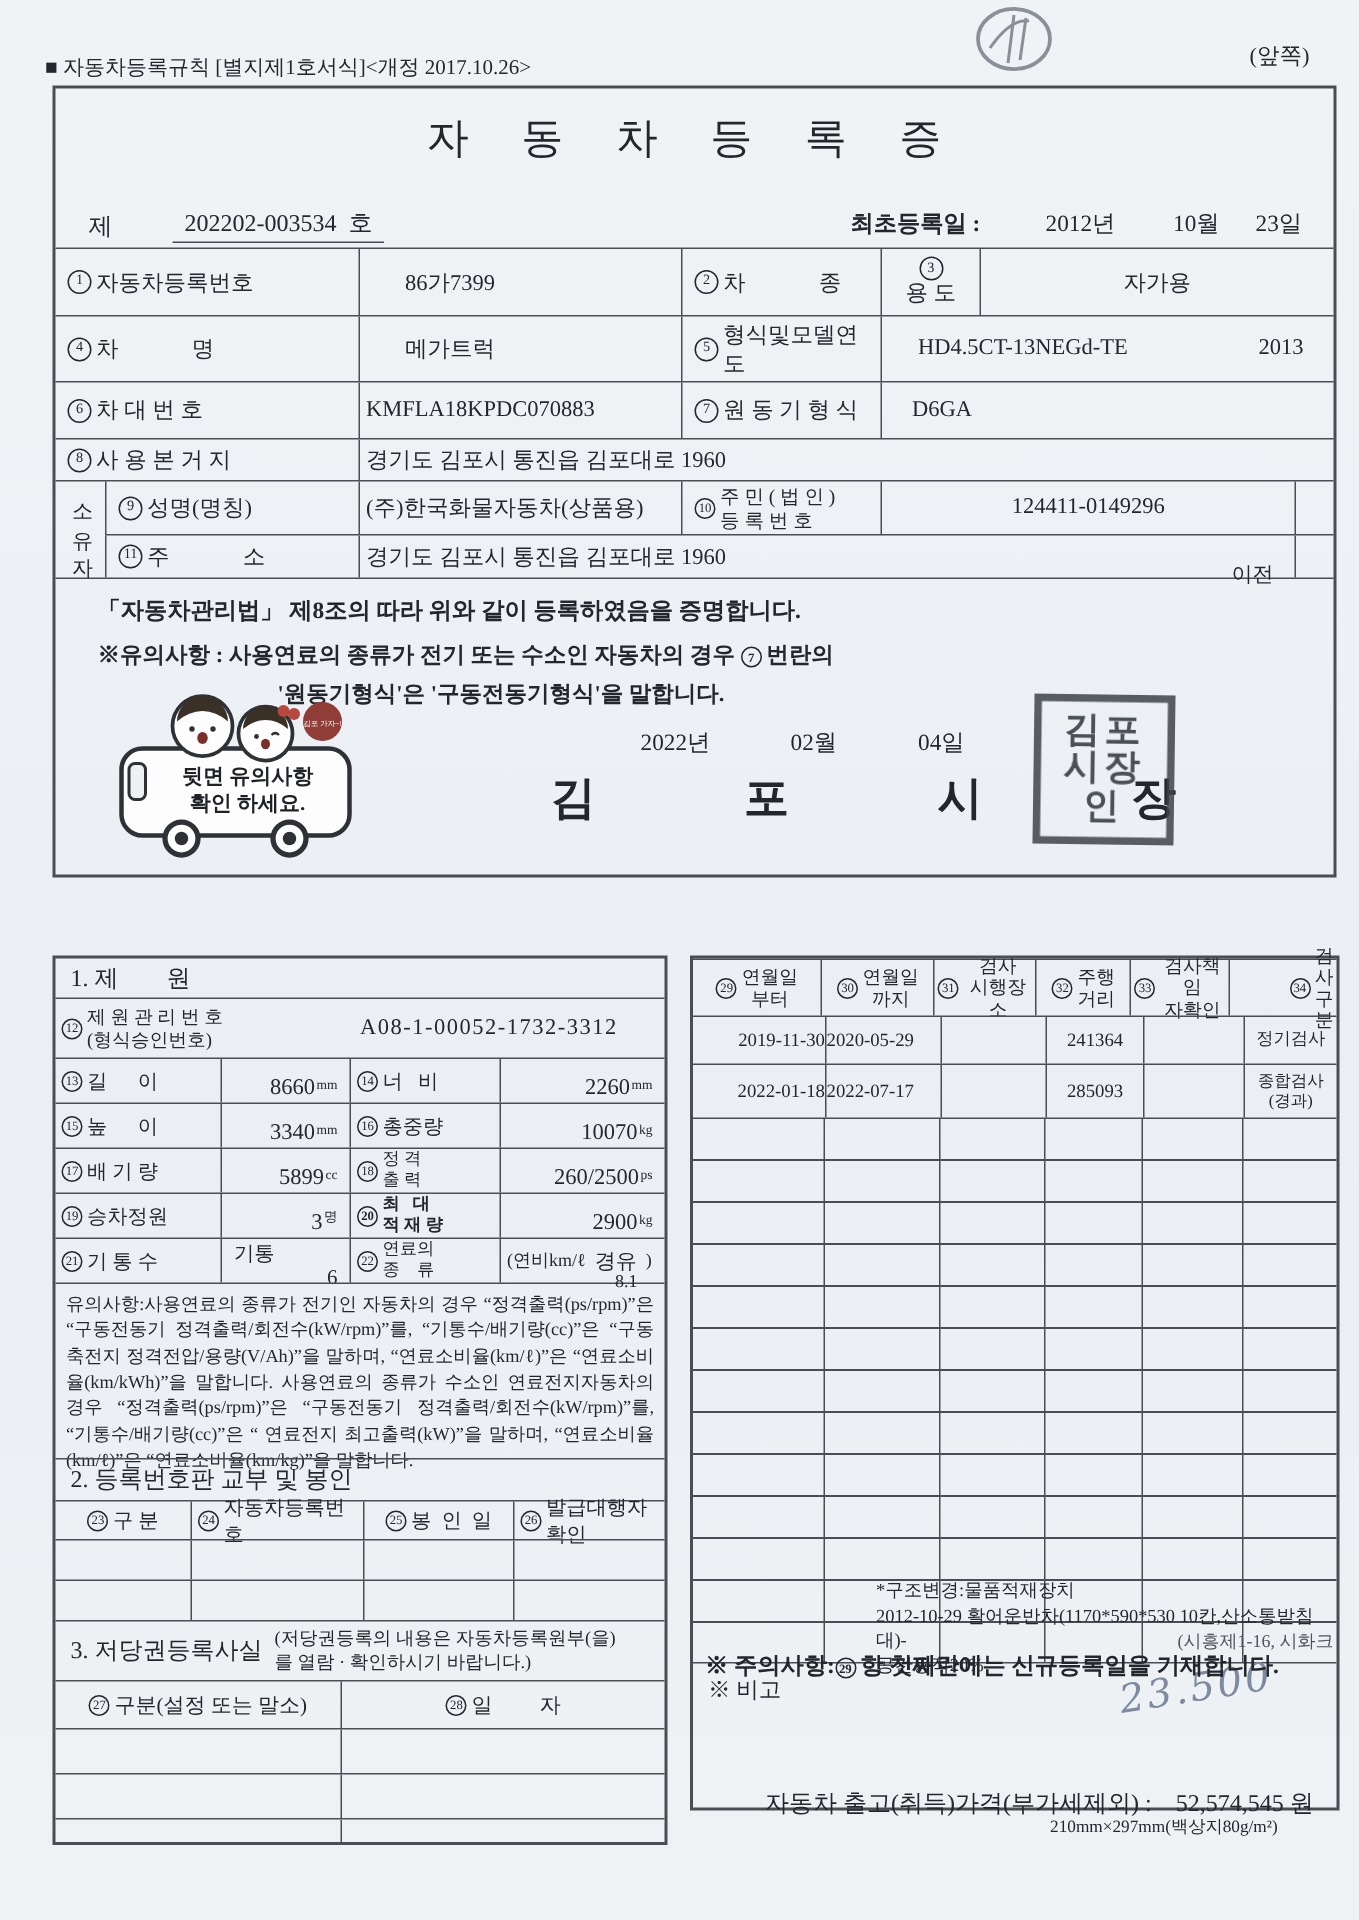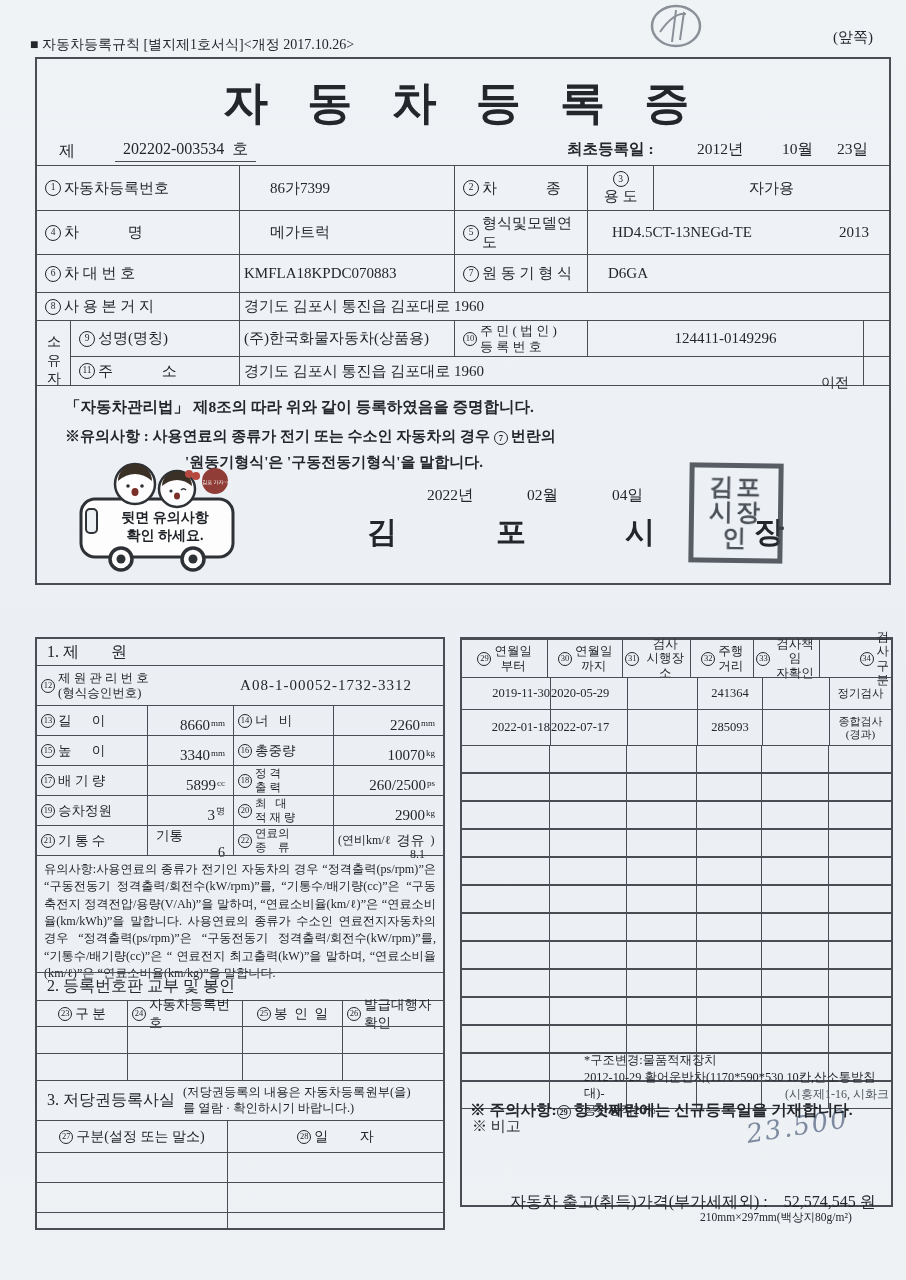--- a/index.html
+++ b/index.html
@@ -48,21 +48,21 @@
 
   <div class="abs" style="left:30px;top:36px;font-size:14px;" data-bind="meta.form_rule">■ 자동차등록규칙 [별지제1호서식]&lt;개정 2017.10.26&gt;</div>
   <div class="abs" style="left:833px;top:28px;font-size:15px;" data-bind="meta.side_label">(앞쪽)</div>
   <svg class="abs" style="left:646px;top:2px;" width="60" height="48" viewBox="0 0 60 48">
     <ellipse cx="30" cy="24" rx="24" ry="20" fill="none" stroke="#8b8f98" stroke-width="2.5"></ellipse>
     <path d="M14 30 Q28 10 40 12 M30 8 L26 40 M38 10 L34 38" fill="none" stroke="#8b8f98" stroke-width="2"></path>
   </svg>
 
   <div class="box" style="left:35px;top:57px;width:856px;height:528px;">
 
-    <div class="abs" style="left:0;right:0;top:14px;text-align:center;font-size:45px;font-weight:bold;letter-spacing:14px;" data-bind="cert.title">자 동 차 등 록 증</div>
+    <div class="abs" style="left:0;right:0;top:14px;text-align:center;font-size:28px;font-weight:normal;letter-spacing:14px;" data-bind="cert.title">자 동 차 등 록 증</div>
 
     <span class="abs" style="left:22px;top:82px;font-size:16px;" data-bind="cert.doc_prefix">제</span>
     <span class="abs" style="left:78px;top:80px;font-size:16px;border-bottom:1.5px solid var(--ln);padding:0 8px 1px 8px;">
       <span data-bind="cert.doc_no">202202-003534</span>&nbsp;&nbsp;<span data-bind="cert.doc_suffix">호</span>
     </span>
     <span class="abs" style="left:530px;top:80px;font-size:15.5px;font-weight:600;" data-bind="cert.first_reg_label">최초등록일 :</span>
     <span class="abs" style="left:660px;top:80px;font-size:15.5px;" data-bind="cert.first_reg_year">2012년</span>
     <span class="abs" style="left:745px;top:80px;font-size:15.5px;" data-bind="cert.first_reg_month">10월</span>
     <span class="abs" style="left:800px;top:80px;font-size:15.5px;" data-bind="cert.first_reg_day">23일</span>
 
@@ -296,21 +296,21 @@
     </div>
     <div class="s-row" style="height:30px;">
       <div class="s-cell first" style="width:110px;">
           <span class="circ sm" data-bind="spec.rows.3.n1">19</span>
           <span data-bind="spec.rows.3.l1">승차정원</span>
         </div>
       <div class="s-cell s-val" style="width:86px;">
           <span data-bind="spec.rows.3.v1">3</span>
           <span class="unit" data-bind="spec.rows.3.u1">명</span>
         </div>
-      <div class="s-cell" style="width:100px;font-size:11.5px;line-height:1.15;">
+      <div class="s-cell" style="width:100px;font-size:11.5px;line-height:1.15;font-weight:bold;">
           <span class="circ sm" data-bind="spec.rows.3.n2">20</span>
           <span data-bind="spec.rows.3.l2">최   대
 적 재 량</span>
         </div>
       <div class="s-cell s-val" style="flex:1;">
           <span data-bind="spec.rows.3.v2">2900</span>
           <span class="unit" data-bind="spec.rows.3.u2">kg</span>
         </div>
     </div>
 

